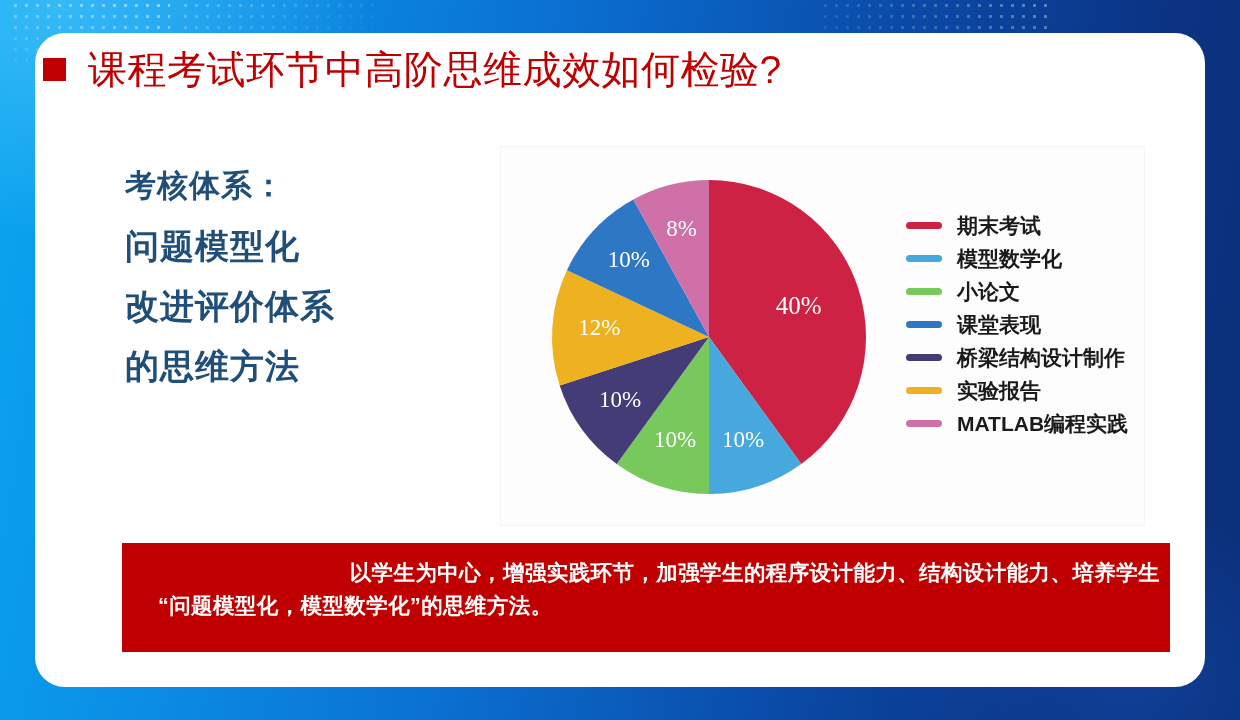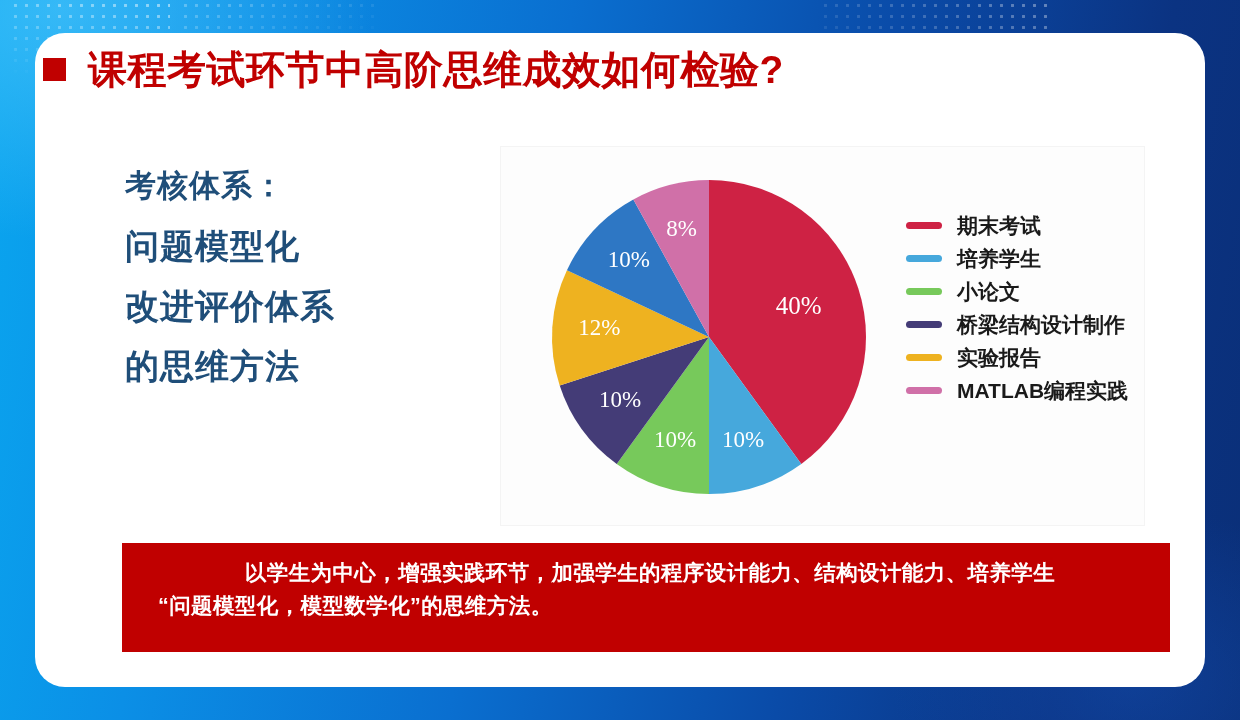--- a/index.html
+++ b/index.html
@@ -41,21 +41,21 @@
   
   #card {
     position:absolute; left:35px; top:33px; width:1170px; height:654px;
     background:#ffffff; border-radius:30px;
   }
 
   
   #heading { position:absolute; left:43px; top:50px; display:flex; align-items:center; }
   #bullet { width:23px; height:23px; background:#c00000; margin-right:22px; flex:0 0 auto; }
   #title {
-    color:#c00000; font-size:39px; font-weight:700; letter-spacing:.5px;
+    color:#c00000; font-size:39px; font-weight:400; letter-spacing:.5px;
     white-space:nowrap; line-height:1;text-align:right;
   }
 
   
   #left-text {
     position:absolute; left:125px; top:170px; width:320px;
     color:#1f4e79; font-weight:700; line-height:1;
   }
   #left-text .lead   { font-size:31px; margin-bottom:28px; letter-spacing:1px; }
   #left-text .line   { font-size:34px; margin-bottom:26px; letter-spacing:1px; }
@@ -86,21 +86,21 @@
   
   #banner {
     position:absolute; left:122px; top:543px; width:1048px; height:109px;
     background:#c00000; color:#ffffff;
     padding:14px 10px 0 10px;
   }
   #banner .b-line {
     font-size:21.5px; font-weight:700; line-height:1.55; letter-spacing:.4px;
     white-space:nowrap;
   }
-  #banner .b-line.l1 { text-align:center;  padding-left:8px; }
+  #banner .b-line.l1 { text-align:right;  padding-left:8px; }
   #banner .b-line.l2 { text-align:left;  padding-left:26px; }
 </style>
 </head>
 <body>
 
 <div id="slide">
 
   <div class="glow"></div>
   <div class="glow2"></div>
   <div class="dots left"></div>
@@ -146,25 +146,29 @@
       </svg>
     </div>
 
     <div id="legend">
         <div class="legend-item">
           <span class="legend-swatch" style="background: rgb(206, 34, 68);"></span>
           <span class="legend-label">期末考试</span>
         </div>
         <div class="legend-item">
           <span class="legend-swatch" style="background: rgb(70, 168, 220);"></span>
-          <span class="legend-label">培养学生</span>
+          <span class="legend-label">模型数学化</span>
         </div>
         <div class="legend-item">
           <span class="legend-swatch" style="background: rgb(119, 201, 91);"></span>
           <span class="legend-label">小论文</span>
+        </div>
+        <div class="legend-item">
+          <span class="legend-swatch" style="background: rgb(46, 119, 196);"></span>
+          <span class="legend-label">课堂表现</span>
         </div>
         <div class="legend-item">
           <span class="legend-swatch" style="background: rgb(68, 60, 119);"></span>
           <span class="legend-label">桥梁结构设计制作</span>
         </div>
         <div class="legend-item">
           <span class="legend-swatch" style="background: rgb(238, 178, 32);"></span>
           <span class="legend-label">实验报告</span>
         </div>
         <div class="legend-item">

